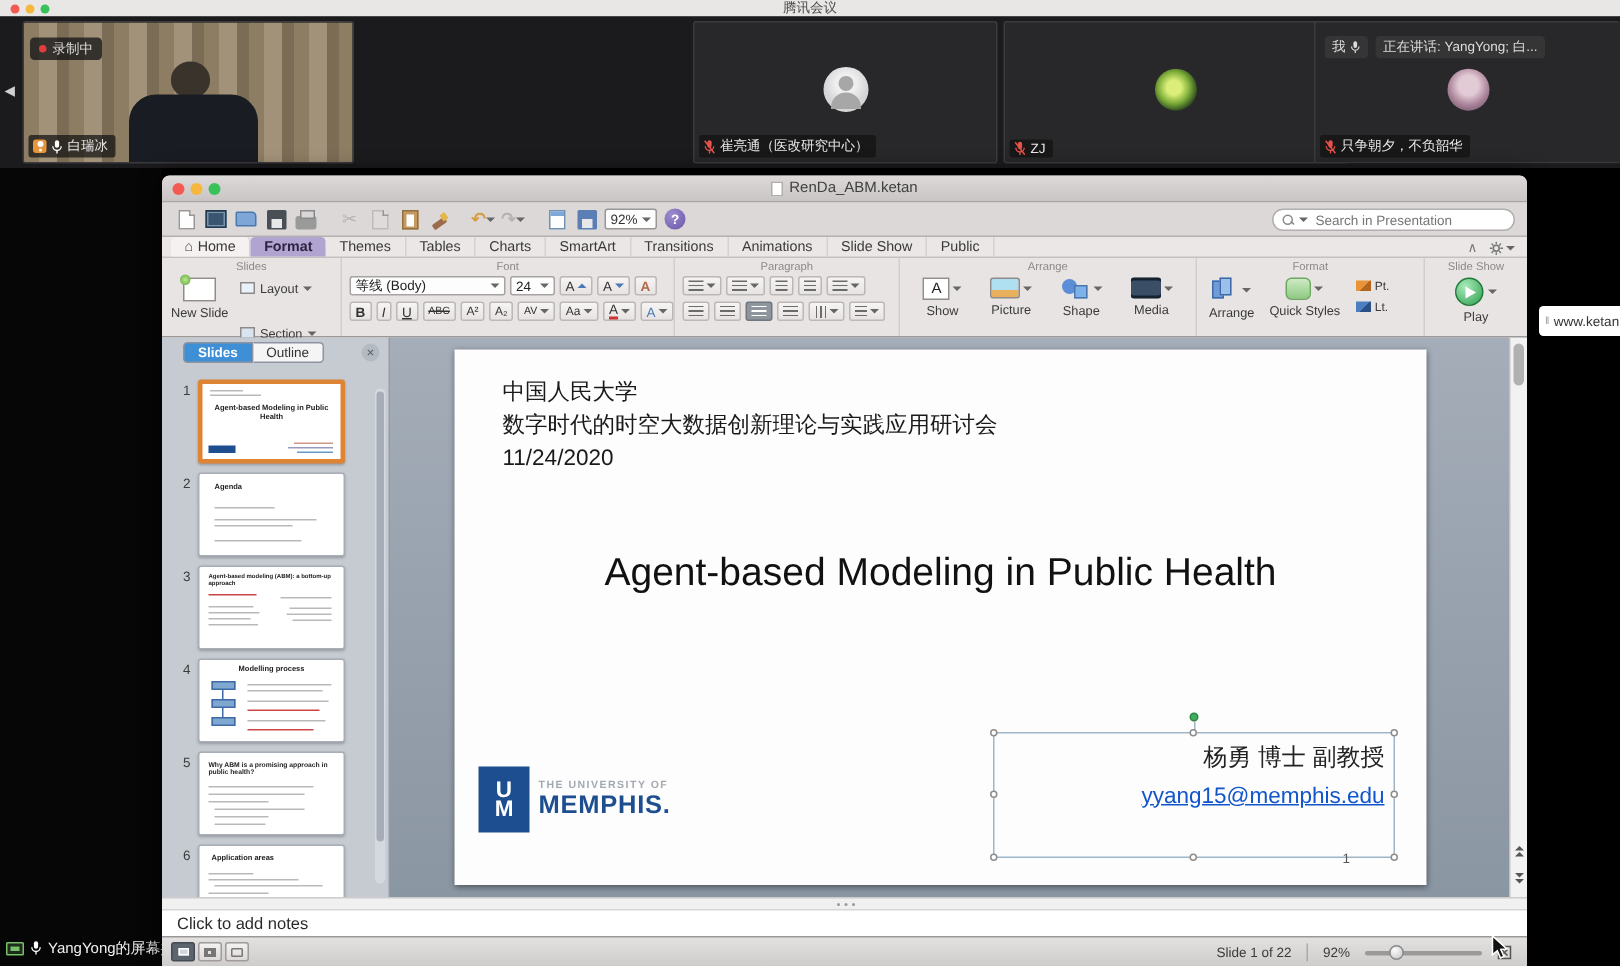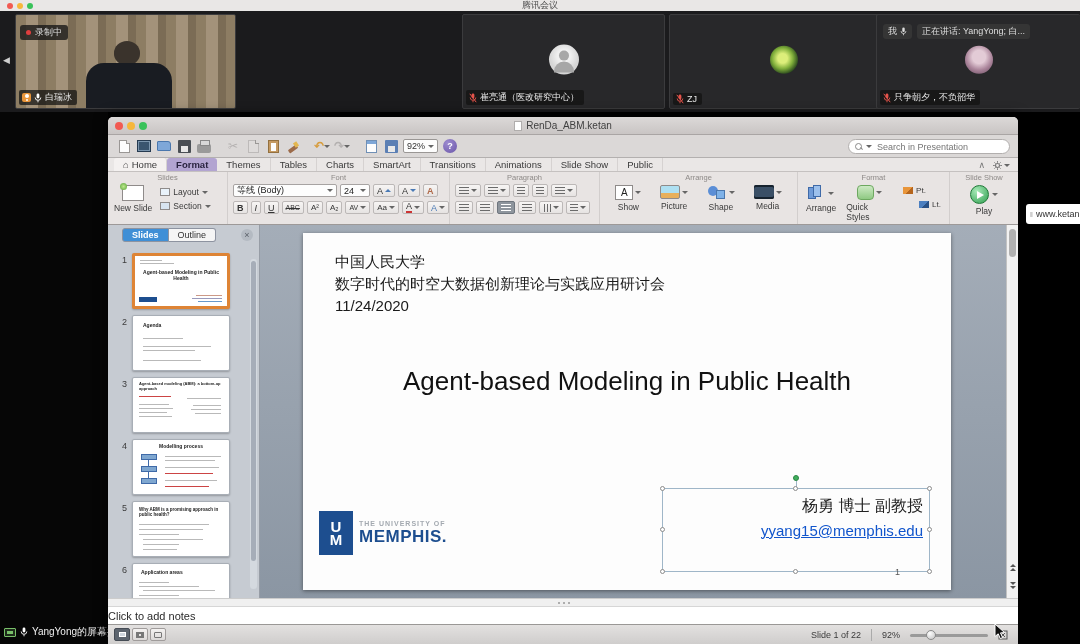--- a/index.html
+++ b/index.html
@@ -133,21 +133,21 @@
   .rotline{position:absolute;left:50%;top:-8px;width:1px;height:8px;background:#9fb6c8;}
   #pagenum{position:absolute;left:592px;top:334px;font-size:9px;color:#555;}
   #vscroll{position:absolute;right:0;top:0;width:12px;height:100%;background:#f2f2f2;border-left:1px solid #c2c2c2;}
   #vscroll .vthumb{position:absolute;left:2px;top:4px;width:7px;height:28px;background:#b1b1b1;border-radius:4px;}
   .navbtn{position:absolute;left:1px;width:9px;height:10px;display:flex;flex-direction:column;align-items:center;justify-content:center;gap:1px;}
   .tri-up{width:0;height:0;border-left:3px solid transparent;border-right:3px solid transparent;border-bottom:3px solid #555;}
   .tri-dn{width:0;height:0;border-left:3px solid transparent;border-right:3px solid transparent;border-top:3px solid #555;}
 
   #splitter{height:8px;background:#f0f0f0;border-top:1px solid #cccccc;position:relative;}
   #splitter .dots{position:absolute;left:50%;top:3px;width:2px;height:2px;border-radius:50%;background:#999;box-shadow:-5px 0 0 #999,5px 0 0 #999;}
-  #notes{height:18px;background:#fff;border-top:1px solid #d6d6d6;font-size:11px;color:#2a2a2a;line-height:18px;}
+  #notes{height:18px;background:#fff;border-top:1px solid #d6d6d6;font-size:11px;color:#2a2a2a;line-height:18px;padding-left:10px;}
   #statusbar{height:20px;background:linear-gradient(#e3e1e0,#cfcdcc);border-top:1px solid #9a9896;display:flex;align-items:center;font-size:9px;color:#3a3a3a;padding:0 6px;position:relative;}
   .vbtn{width:16px;height:13px;border:1px solid #a09c9b;border-radius:2px;background:linear-gradient(#f4f2f1,#dcd9d8);display:flex;align-items:center;justify-content:center;margin-right:2px;}
   .vbtn.on{background:#5c646e;border-color:#454b54;}
   .vbtn .sq{width:7px;height:5px;background:#fff;border:1px solid #888;}
   .vbtn.on .sq{border-color:#fff;background:#cfd6de;}
   .vbtn .grid{width:8px;height:6px;background:conic-gradient(#777 0 0);background:repeating-linear-gradient(90deg,#777 0 3px,transparent 3px 5px),repeating-linear-gradient(180deg,#777 0 2px,transparent 2px 4px);}
   .vbtn .scr{width:8px;height:6px;border:1px solid #777;border-radius:1px;}
   #status-right{position:absolute;right:10px;top:0;height:20px;display:flex;align-items:center;gap:10px;}
   .slider{width:78px;height:3px;background:#9a9a9a;border-radius:2px;position:relative;}
   .knob{position:absolute;left:16px;top:-4px;width:10px;height:10px;border-radius:50%;background:radial-gradient(circle at 35% 30%,#fdfdfd,#c2c2c2);border:1px solid #8a8a8a;}
@@ -387,21 +387,21 @@
 
       <div class="group" style="width:120px;">
         <div class="glabel">Slides</div>
         <div style="display:flex;gap:8px;padding:2px 6px;">
           <div class="bigitem">
             <div style="width:22px;height:16px;background:#fff;border:1px solid #8f8b8a;position:relative;">
               <div style="position:absolute;left:-3px;top:-3px;width:7px;height:7px;border-radius:50%;background:radial-gradient(#bde98c,#58a33c);"></div>
             </div>
             <span>New Slide</span>
           </div>
-          <div style="display:flex;flex-direction:column;gap:4px;padding-top:2px;">
+          <div style="display:flex;flex-direction:column;gap:20px;padding-top:2px;">
             <div style="display:flex;align-items:center;gap:3px;font-size:8.5px;color:#3a3a3a;">
               <span style="width:10px;height:8px;border:1px solid #8f8b8a;background:#e9f2fa;display:inline-block;"></span>
               <span>Layout</span>
                 <span class="car"></span>
             </div>
             <div style="display:flex;align-items:center;gap:3px;font-size:8.5px;color:#3a3a3a;">
               <span style="width:10px;height:8px;border:1px solid #8f8b8a;background:#d8e4f0;display:inline-block;"></span>
               <span>Section</span>
                 <span class="car"></span>
             </div>
@@ -571,21 +571,21 @@
               <div style="width:17px;height:15px;border-radius:4px;background:linear-gradient(#cdeac4,#8fc983);border:1px solid #6da860;"></div>
               <span class="car"></span>
             </div>
             <span>Quick Styles</span>
           </div>
           <div style="display:flex;flex-direction:column;gap:5px;padding-top:1px;">
             <div style="display:flex;align-items:center;gap:3px;font-size:8px;color:#3a3a3a;">
               <div style="width:10px;height:7px;background:linear-gradient(135deg,#e8953a 0 55%,#b5651d 55%);"></div>
               <span>Pt.</span>
             </div>
-            <div style="display:flex;align-items:center;gap:3px;font-size:8px;color:#3a3a3a;margin-left:16px;">
+            <div style="display:flex;align-items:center;gap:3px;font-size:8px;color:#3a3a3a;">
               <div style="width:10px;height:7px;background:linear-gradient(135deg,#4c7fc0 0 55%,#2a5186 55%);"></div>
               <span>Lt.</span>
             </div>
           </div>
         </div>
       </div>
 
       <div class="group" style="width:68px;border-right:none;">
         <div class="glabel">Slide Show</div>
         <div class="bigitem" style="padding-top:2px;">

